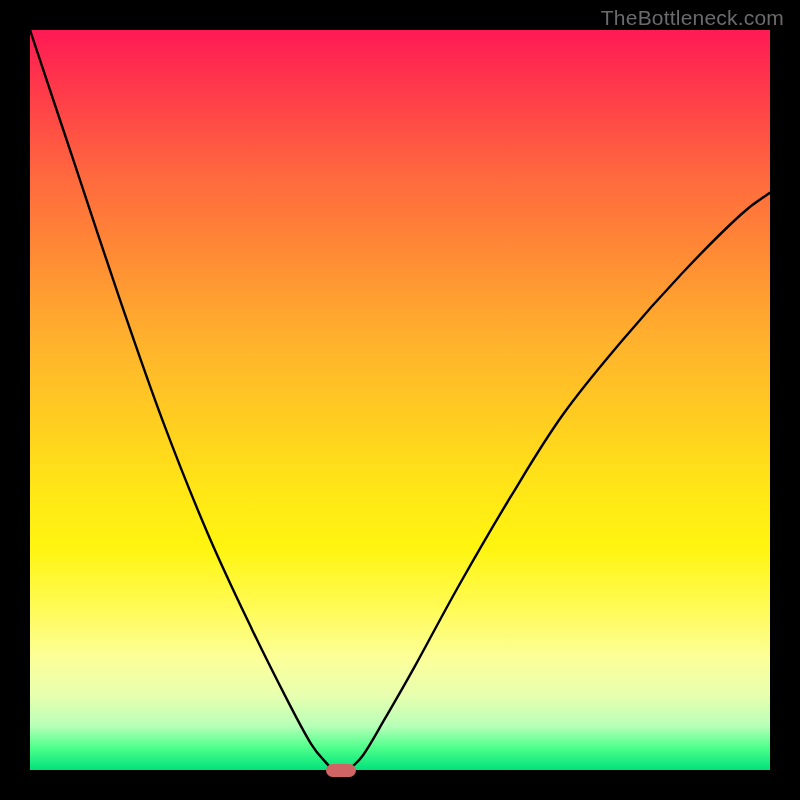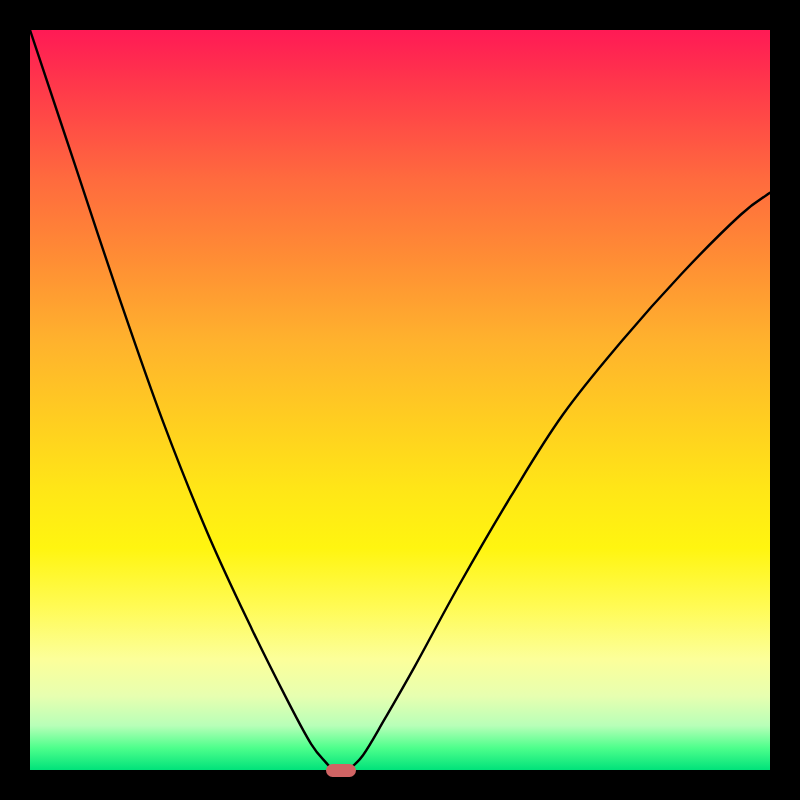--- a/index.html
+++ b/index.html
@@ -65,20 +65,21 @@
     height: 13px;
     border-radius: 7px;
     background: #d06464;
   }
 </style>
 </head>
 <body>
 
 <div class="frame">
 
+  <div class="watermark">TheBottleneck.com</div>
 
   <div class="plot-area">
 
     <svg class="curve" viewBox="0 0 740 740" preserveAspectRatio="none">
       <path id="left-branch-path" fill="none" stroke="#000" stroke-width="2.4" stroke-linecap="round" stroke-linejoin="round" d="M 0 0 C 7.991999999999999 23.976000000000006 28.416 85.24800000000005 44.4 133.20000000000005 C 60.384 181.15200000000004 72.816 219.77999999999997 88.8 266.4 C 104.78399999999999 313.02 117.216 349.576 133.2 392.20000000000005 C 149.184 434.82400000000007 161.61599999999999 465.904 177.6 503.2 C 193.584 540.496 207.348 568.764 222 599.4 C 236.652 630.036 248.344 652.754 259 673.4 C 269.656 694.0459999999999 274.53999999999996 703.444 281.2 714.1 C 287.86 724.7560000000001 292.004 727.938 296 732.6 C 299.996 737.2620000000001 302.068 738.668 303.4 740"></path>
       <path id="right-branch-path" fill="none" stroke="#000" stroke-width="2.4" stroke-linecap="round" stroke-linejoin="round" d="M 318.2 740 C 320.864 737.336 326.34 734.524 333 725.2 C 339.66 715.8760000000001 345.876 704.1840000000001 355.2 688.2 C 364.524 672.216 371.48 660.376 384.8 636.4 C 398.12 612.424 411.884 585.636 429.2 555 C 446.51599999999996 524.364 462.35200000000003 496.836 481 466.2 C 499.64799999999997 435.56399999999996 512.8199999999999 412.772 532.8 384.8 C 552.78 356.82800000000003 570.688 336.108 592 310.8 C 613.312 285.492 629.888 266.844 651.2 244.2 C 672.5120000000001 221.55599999999998 694.4159999999999 199.65200000000002 710.4 185 C 726.384 170.34799999999998 734.672 166.79599999999996 740 162.79999999999995"></path>
     </svg>
 
     <div id="min-marker" class="marker" style="left: 295.8px; top: 733.5px; width: 30px; height: 13px; background: rgb(208, 100, 100);"></div>
 

